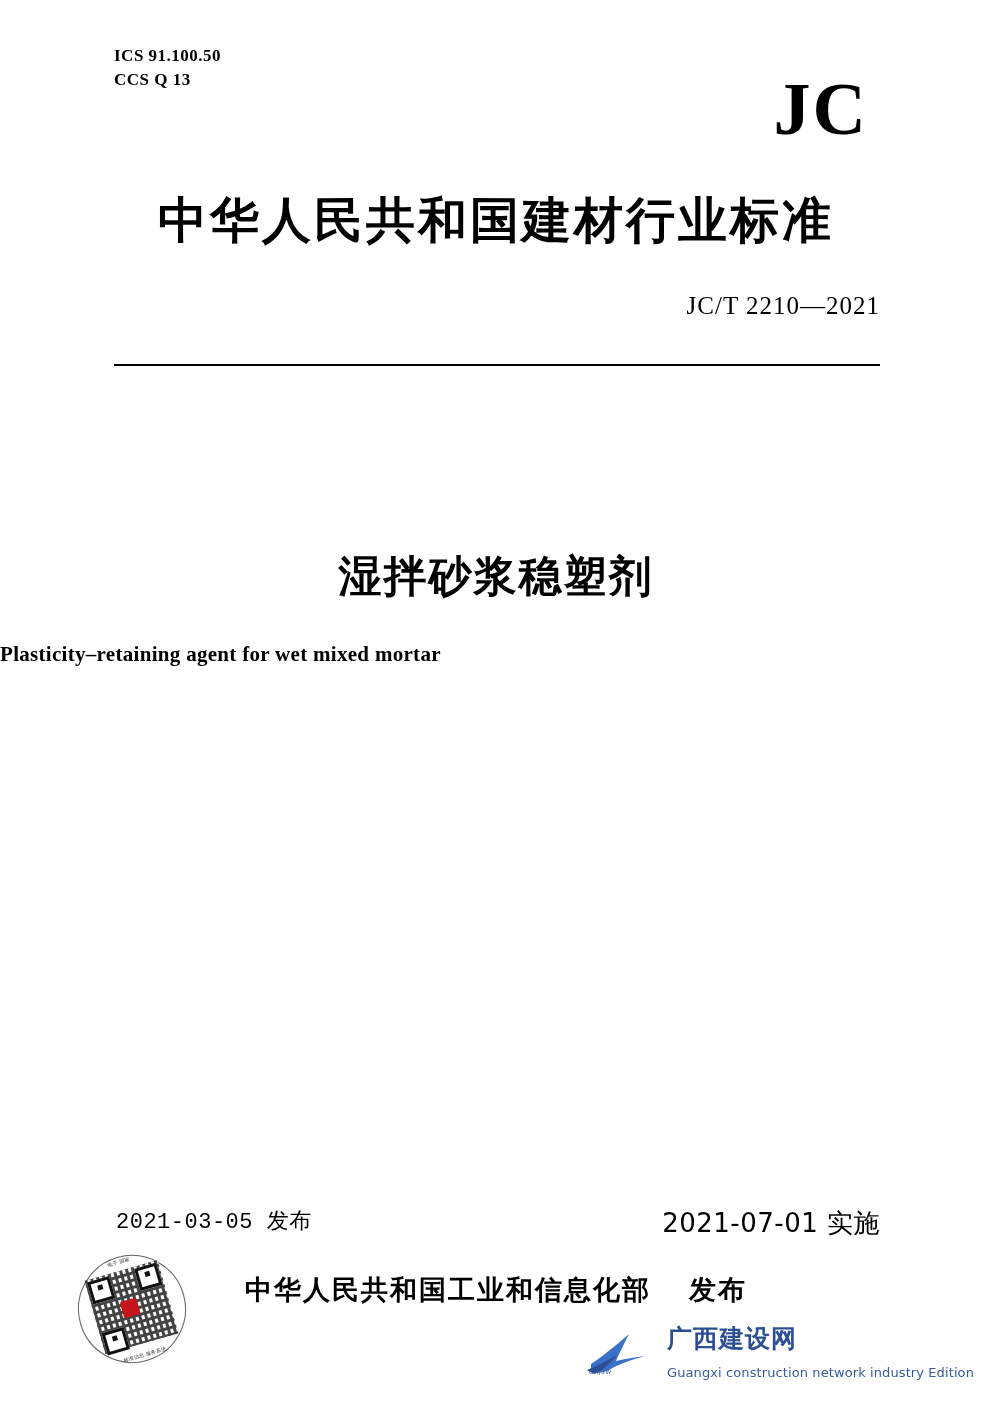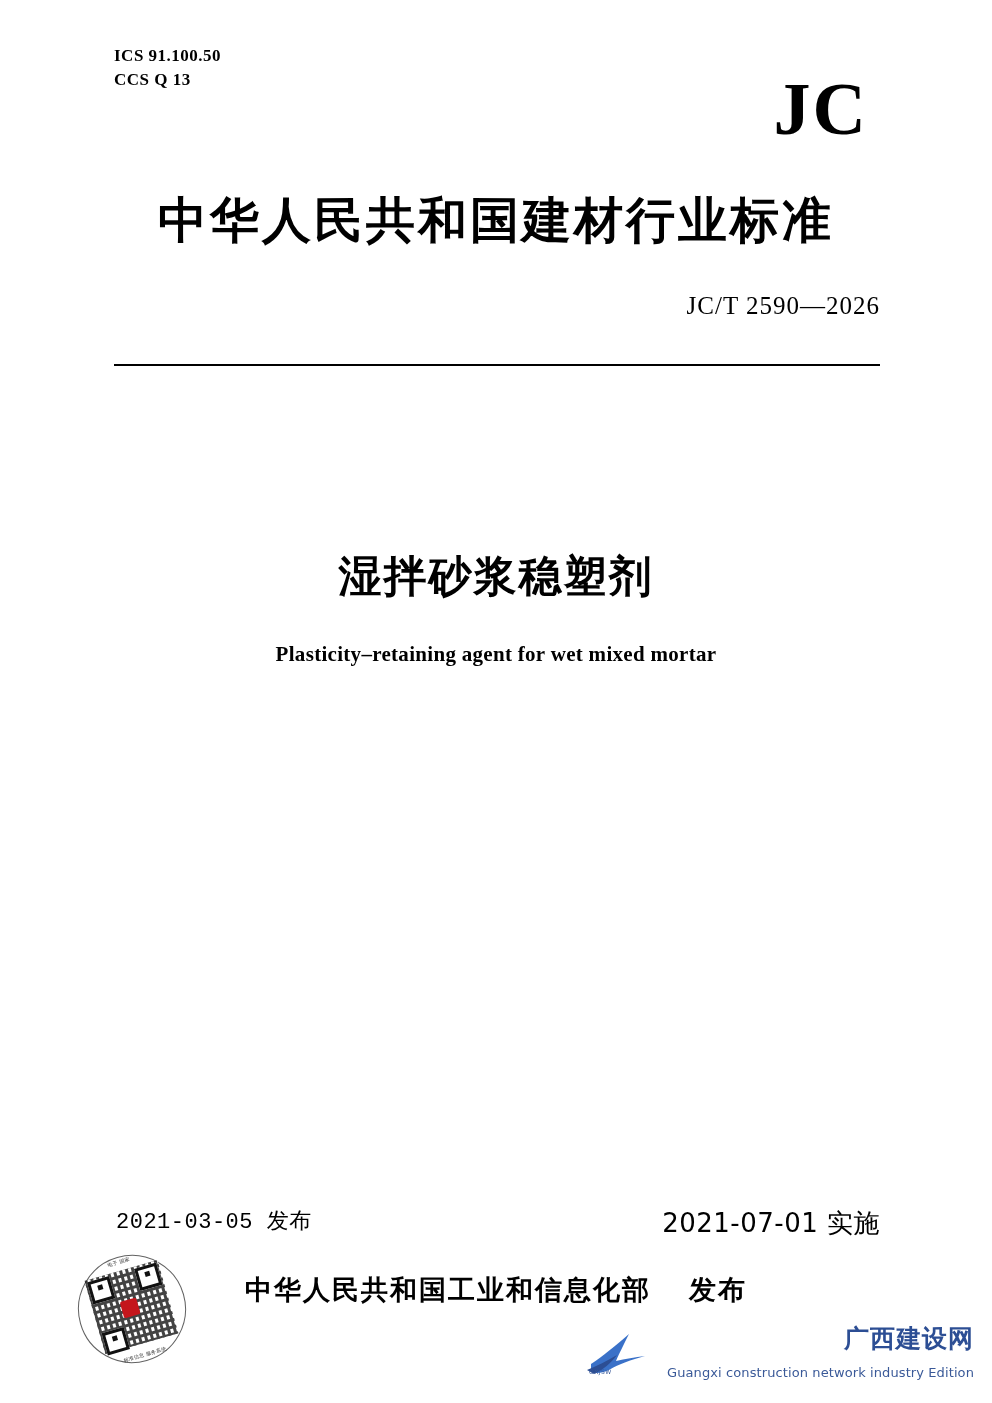--- a/index.html
+++ b/index.html
@@ -94,21 +94,21 @@
     font-family: "DejaVu Sans", sans-serif;
     font-weight: bold;
     font-size: 43px;
     letter-spacing: 2px;
   }
   .subject-en {
     position: absolute;
     left: 0;
     right: 0;
     top: 642px;
-    text-align: center;
+    text-align: left;
     font-family: "Liberation Serif", serif;
     font-weight: bold;
     font-size: 21px;
     letter-spacing: 0.3px;
   }
 
   
   .date-issue {
     position: absolute;
     left: 116px;
@@ -222,21 +222,20 @@
 
   
   .watermark {
     position: absolute;
     right: 18px;
     bottom: 22px;
     display: flex;
     align-items: center;
     gap: 20px;
     opacity: .92;
-    text-align: right;
   }
   .wm-star {
     position: relative;
     width: 62px;
     height: 46px;
     flex: none;
   }
   .wm-star svg { display: block; }
   .wm-texts {
     display: flex;
@@ -275,21 +274,21 @@
 
   <div class="codes">
     <div>ICS 91.100.50</div>
     <div>CCS Q 13</div>
   </div>
 
   <div class="jc-logo">JC</div>
 
   <div class="std-title">中华人民共和国建材行业标准</div>
 
-  <div class="std-number">JC/T 2590—2026</div>
+  <div class="std-number">JC/T 2210—2021</div>
 
   <div class="rule-top"></div>
 
   <div class="subject-cn">湿拌砂浆稳塑剂</div>
   <div class="subject-en">Plasticity–retaining agent for wet mixed mortar</div>
 
   <div class="date-issue">2021-03-05 发布</div>
   <div class="date-impl">2021-07-01 实施</div>
 
   <div class="publisher">

